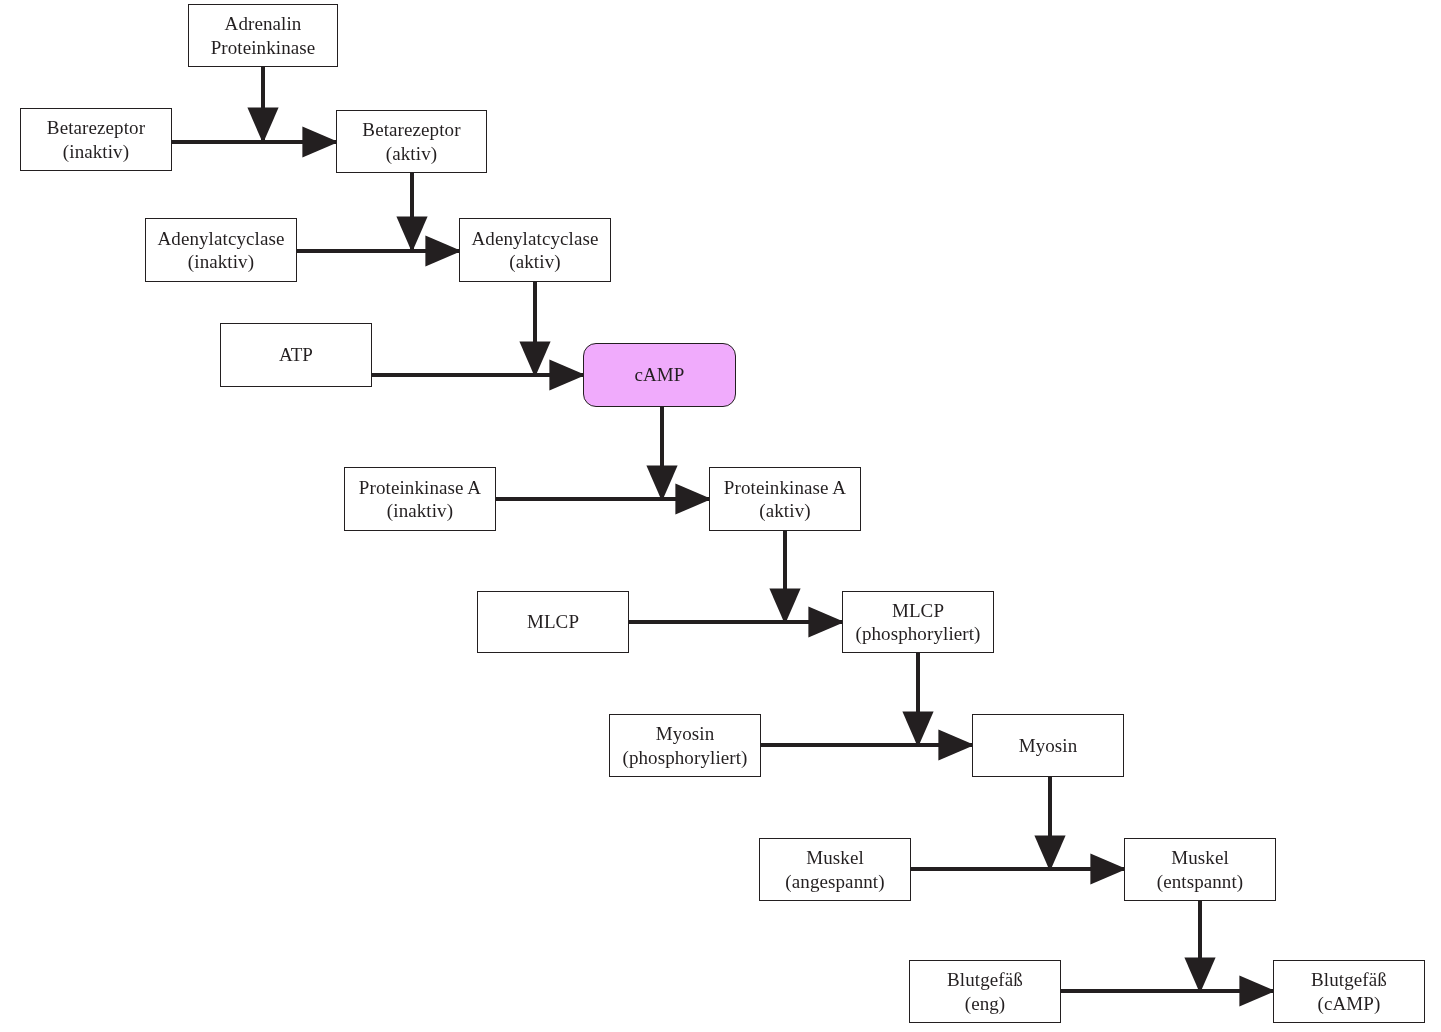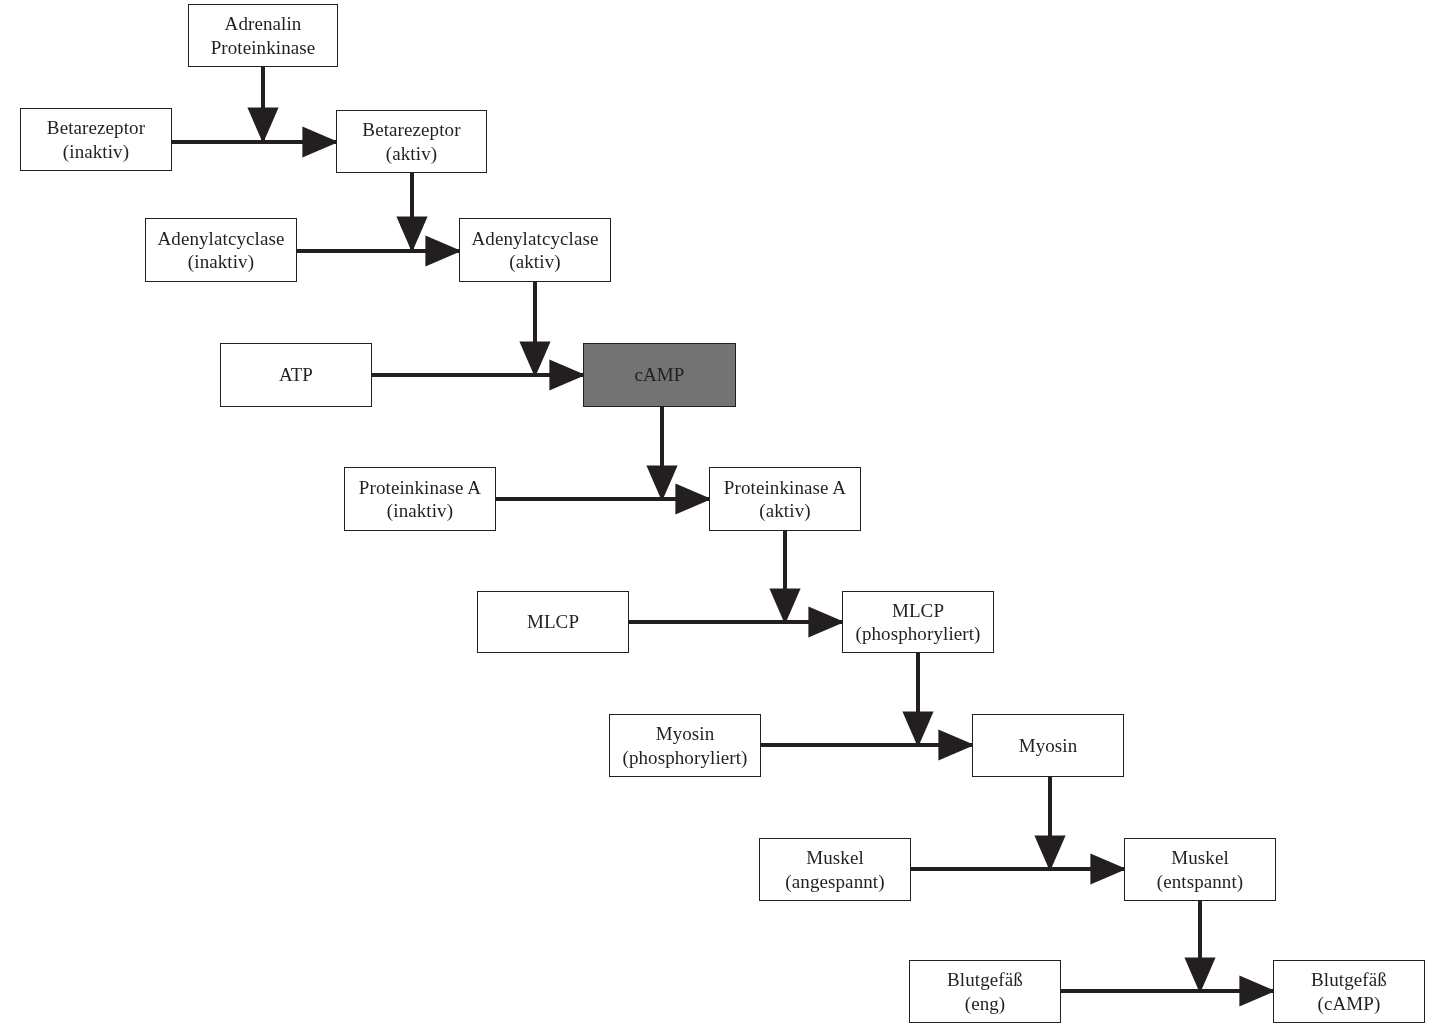--- a/index.html
+++ b/index.html
@@ -92,24 +92,24 @@
         <span class="node-line">(aktiv)</span>
       </div>
       <div class="node-box" style="left: 145px; top: 218px; width: 152px; height: 64px; border-color: rgb(35, 31, 32); background: rgb(255, 255, 255);">
         <span class="node-line">Adenylatcyclase</span>
         <span class="node-line">(inaktiv)</span>
       </div>
       <div class="node-box" style="left: 459px; top: 218px; width: 152px; height: 64px; border-color: rgb(35, 31, 32); background: rgb(255, 255, 255);">
         <span class="node-line">Adenylatcyclase</span>
         <span class="node-line">(aktiv)</span>
       </div>
-      <div class="node-box" style="left: 220px; top: 343px; width: 152px; height: 64px; border-color: rgb(35, 31, 32); background: rgb(255, 255, 255);">
+      <div class="node-box" style="left: 220px; top: 323px; width: 152px; height: 64px; border-color: rgb(35, 31, 32); background: rgb(255, 255, 255);">
         <span class="node-line">ATP</span>
       </div>
-      <div class="node-box" style="left: 583px; top: 343px; width: 153px; height: 64px; border-color: rgb(35, 31, 32); background: #737373;">
+      <div class="node-box" style="left: 583px; top: 343px; width: 153px; height: 64px; border-color: rgb(35, 31, 32); background: #f0abfc; border-radius: 13px;">
         <span class="node-line">cAMP</span>
       </div>
       <div class="node-box" style="left: 344px; top: 467px; width: 152px; height: 64px; border-color: rgb(35, 31, 32); background: rgb(255, 255, 255);">
         <span class="node-line">Proteinkinase A</span>
         <span class="node-line">(inaktiv)</span>
       </div>
       <div class="node-box" style="left: 709px; top: 467px; width: 152px; height: 64px; border-color: rgb(35, 31, 32); background: rgb(255, 255, 255);">
         <span class="node-line">Proteinkinase A</span>
         <span class="node-line">(aktiv)</span>
       </div>

